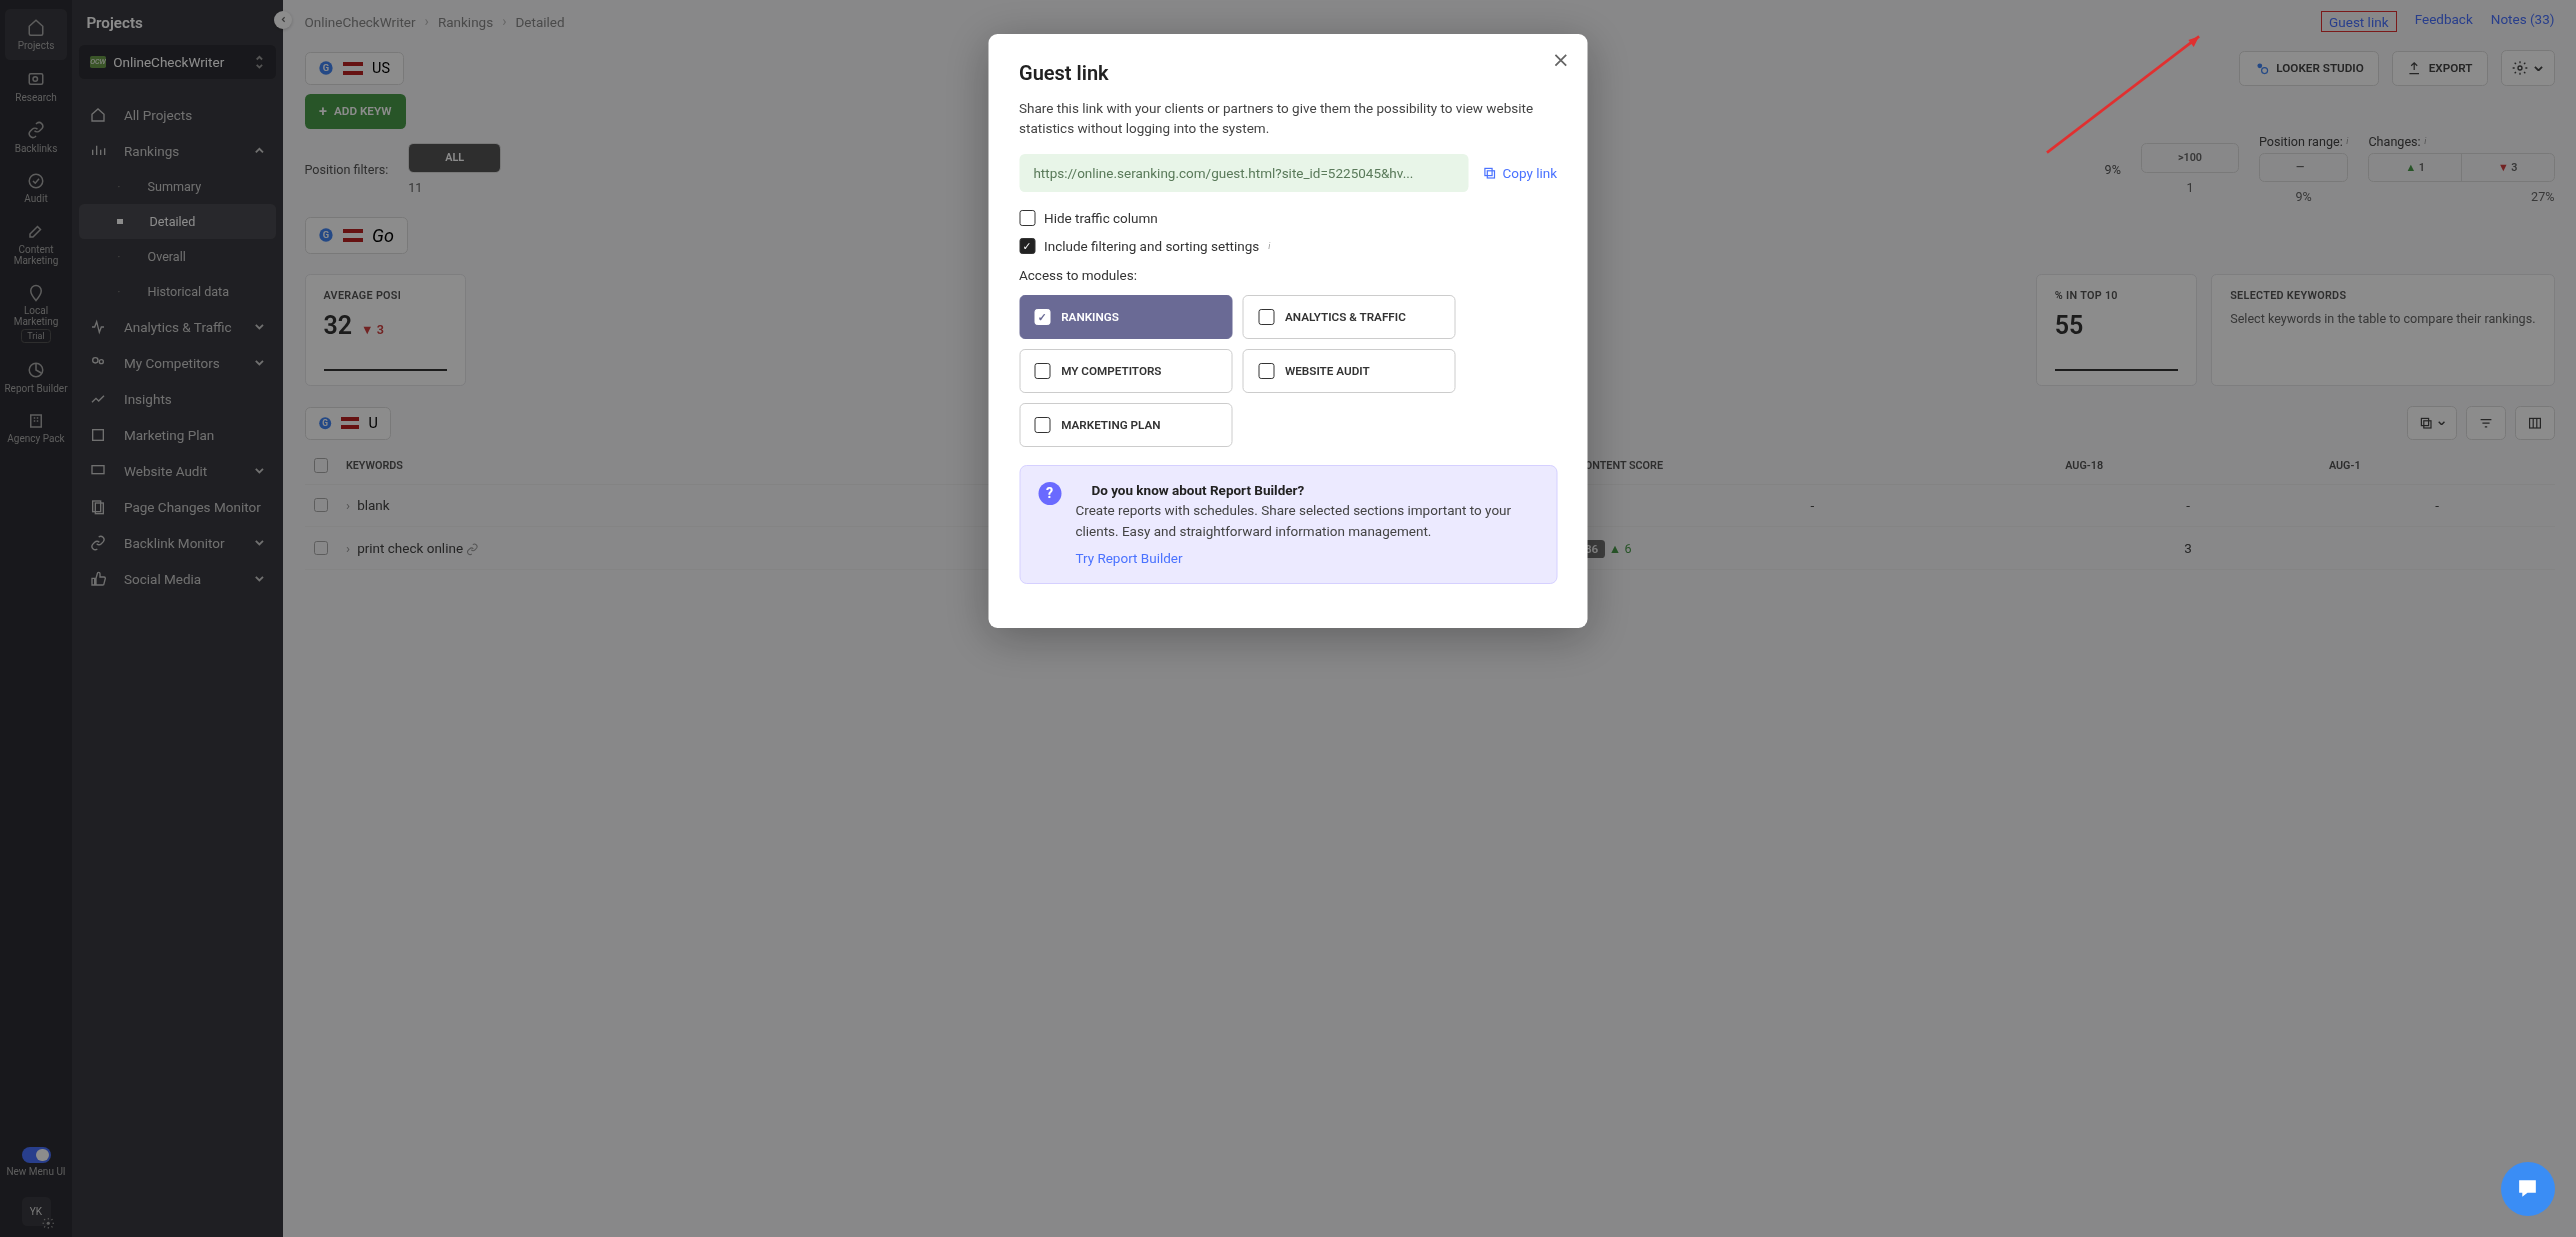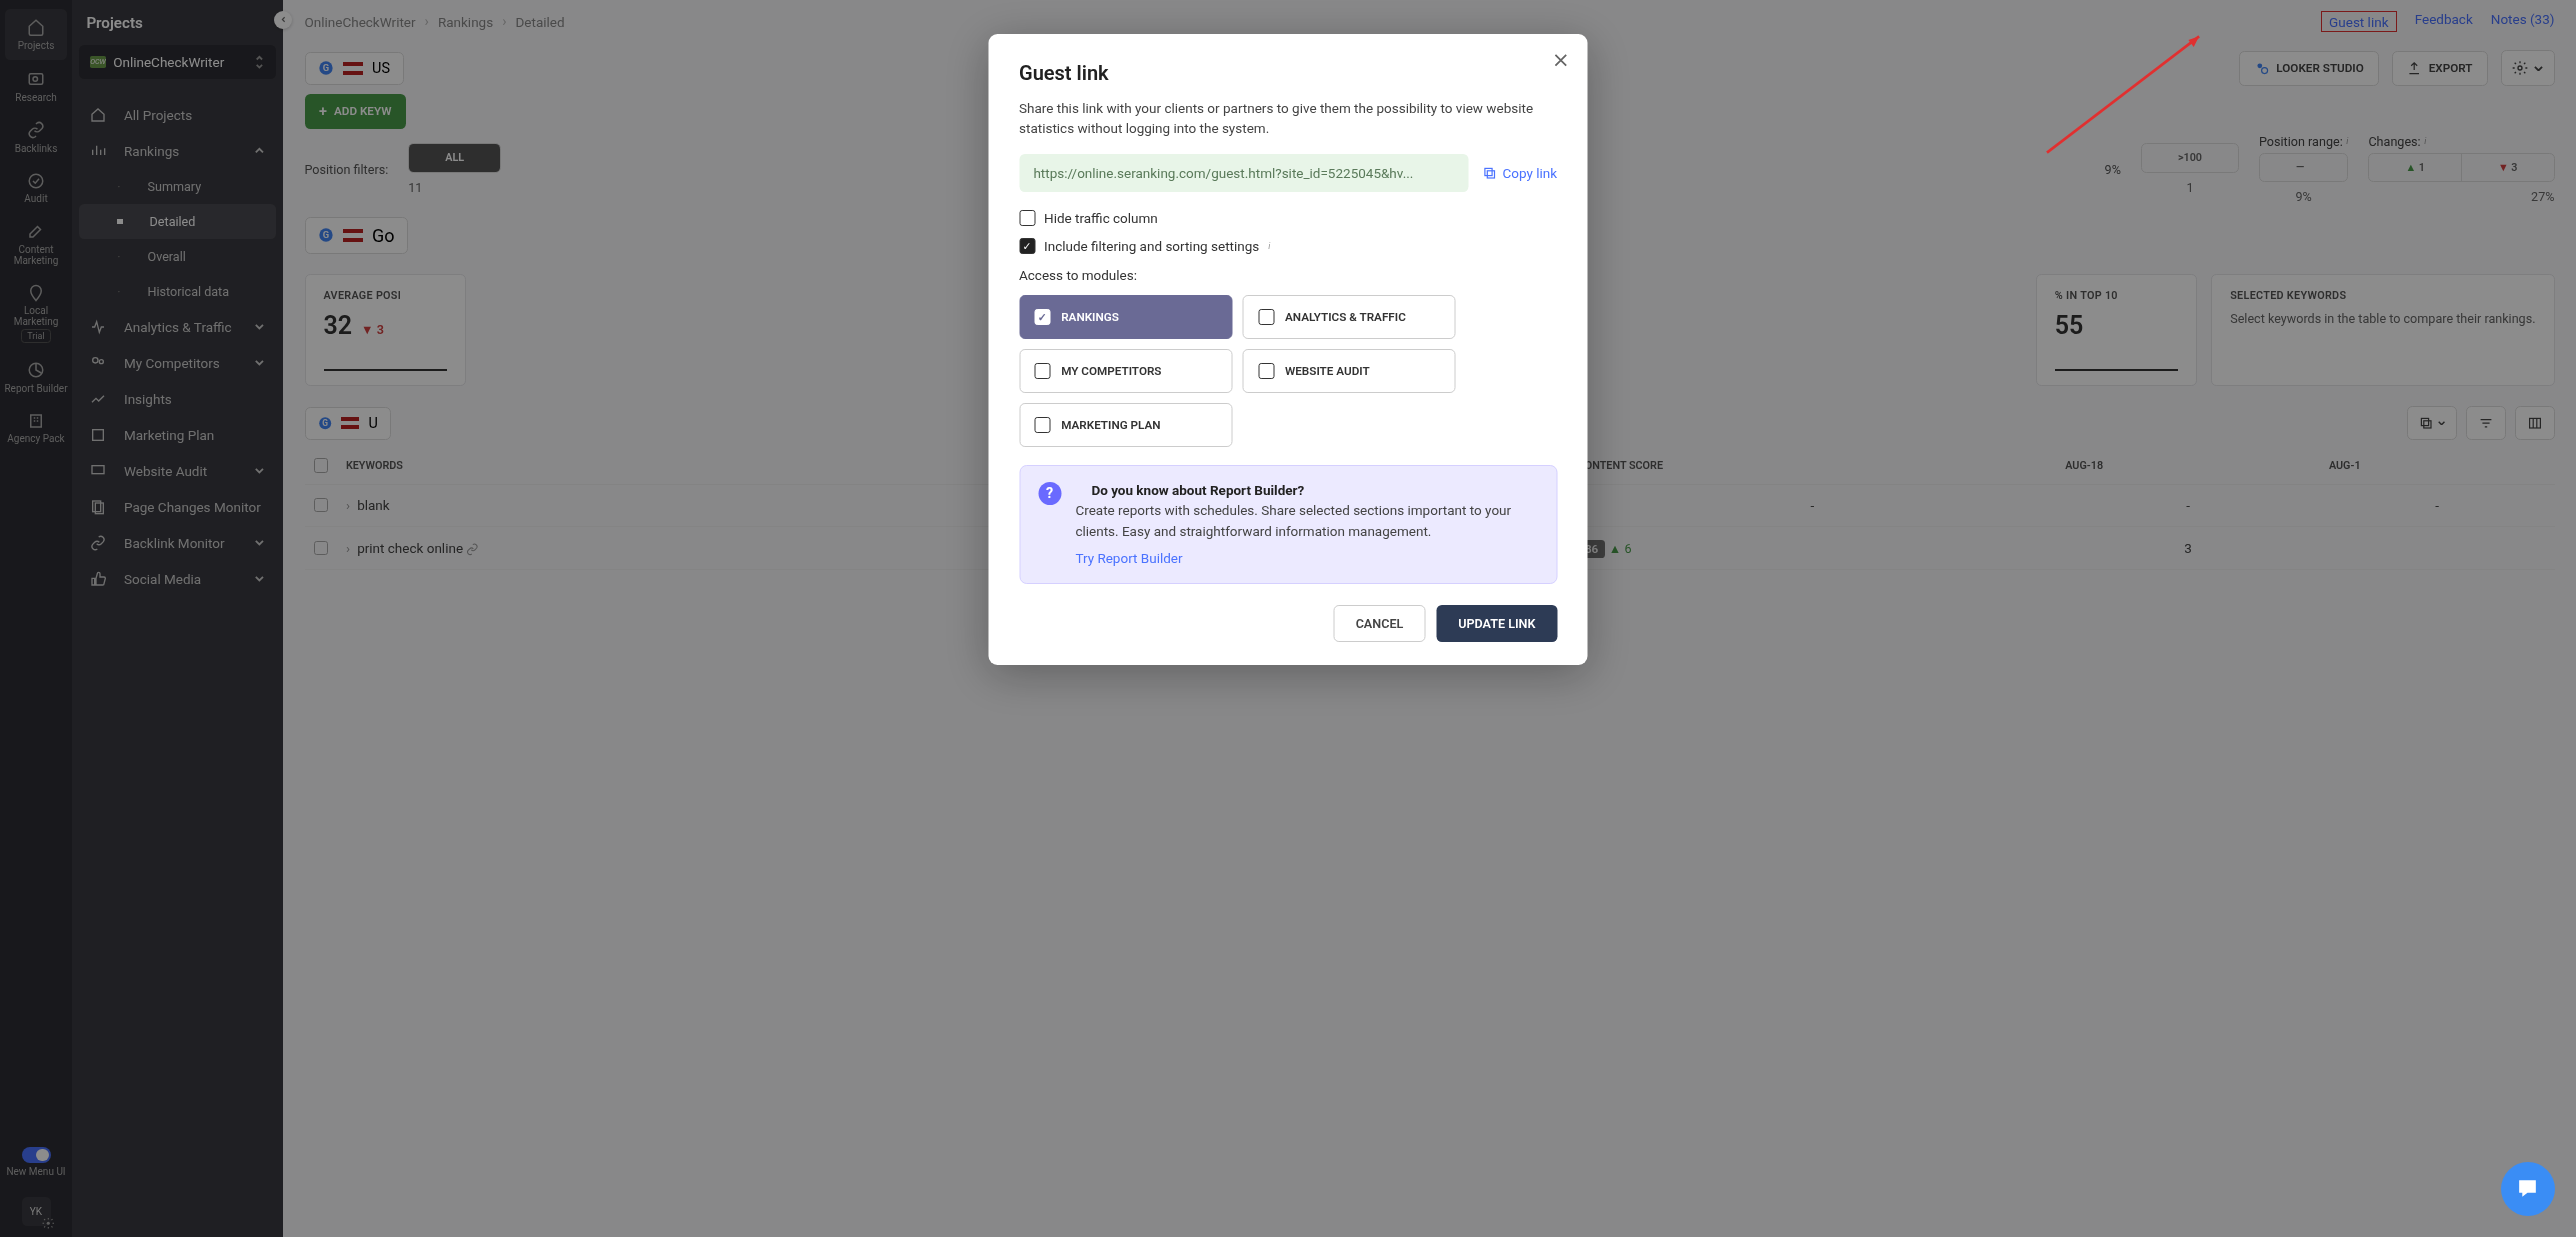--- a/index.html
+++ b/index.html
@@ -393,21 +393,21 @@
       </div>
     </div>
 
     <div style="padding:7.2px 21.5px;display:flex;align-items:center;gap:10.8px;">
       <div class="region-pill">
         <svg width="16" height="16" viewBox="0 0 24 24">
             <circle cx="12" cy="12" r="10" fill="#4285f4"></circle>
             <text x="12" y="17" text-anchor="middle" fill="#fff" font-size="14" font-weight="bold">G</text>
           </svg>
         <span style="width:20px;height:13.5px;background:linear-gradient(#b22 33%,#fff 33% 66%,#b22 66%);display:inline-block;"></span>
-        <span style="font-size:18px;">Go</span>
+        <span style="font-size:18px;font-style:italic;">Go</span>
       </div>
     </div>
 
     <div class="metrics">
       <div class="mcard">
         <div class="mlabel">AVERAGE POSI</div>
         <div class="mval">
             <span>32</span> 
             <span class="delta-down">▼ <span>3</span></span>
           </div>
@@ -565,24 +565,20 @@
     </div>
   </div>
   <div class="info-box">
     <div class="info-icon">?</div>
     <div class="txt">
       <strong>Do you know about Report Builder?</strong><br>
       <span>Create reports with schedules. Share selected sections important to your clients. Easy and straightforward information management.</span><br>
       <a>Try Report Builder</a>
     </div>
   </div>
-  <div class="modal-actions">
-    <button class="btn-outline">CANCEL</button>
-    <button class="btn-primary">UPDATE LINK</button>
-  </div>
 </div>
 
 <div class="chat-fab">
   <svg width="27" height="25" viewBox="0 0 24 24">
       <path d="M4 4h16v12H12l-5 4v-4H4z" fill="#fff"></path>
     </svg>
 </div>
 
 
 </body></html>

